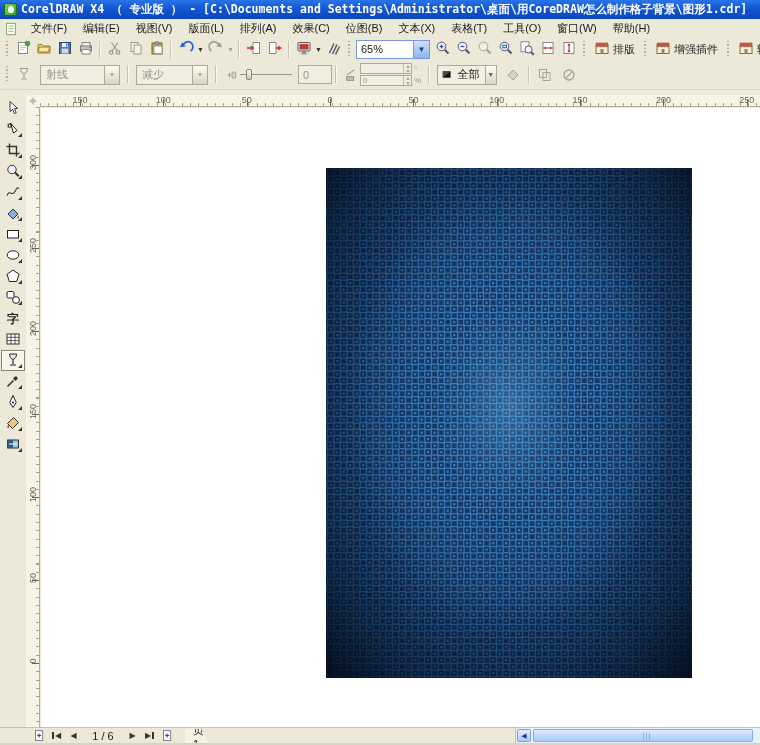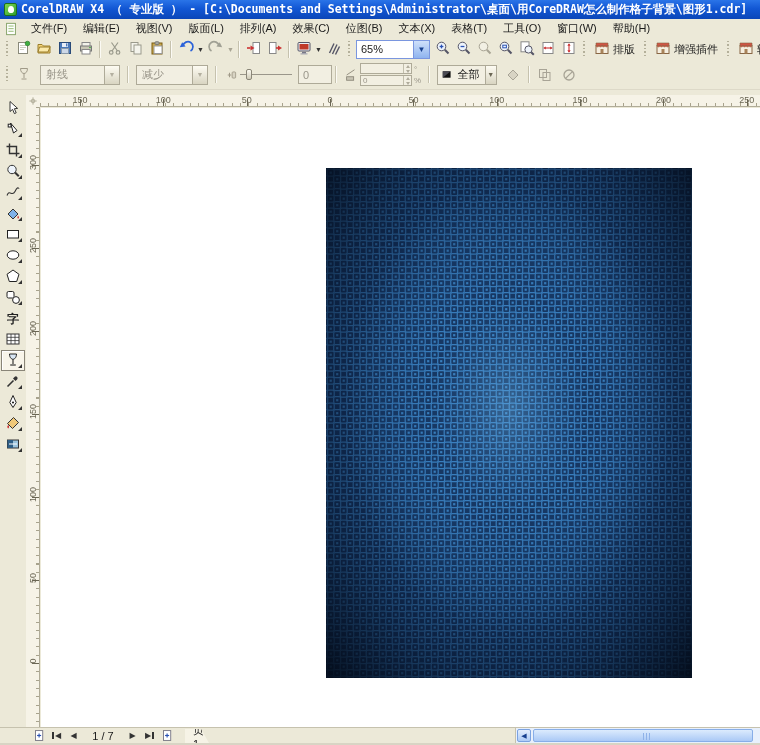--- a/index.html
+++ b/index.html
@@ -602,21 +602,21 @@
 <div class="statusbar">
   <span class="pgbtn">
     <svg width="13" height="13" viewBox="0 0 16 16">
         <rect x="3" y="2" width="9" height="12" fill="#fff" stroke="#667"></rect>
         <line x1="5" y1="8" x2="10" y2="8" stroke="#2a52b4" stroke-width="1.4"></line>
         <line x1="7.5" y1="5.5" x2="7.5" y2="10.5" stroke="#2a52b4" stroke-width="1.4"></line>
       </svg>
   </span>
   <span class="navbtn"><span class="bar"></span>◀</span>
   <span class="navbtn">◀</span>
-  <span class="indicator">1 / 7</span>
+  <span class="indicator">1 / 6</span>
   <span class="navbtn">▶</span>
   <span class="navbtn">▶<span class="bar"></span></span>
   <span class="pgbtn">
     <svg width="13" height="13" viewBox="0 0 16 16">
         <rect x="3" y="2" width="9" height="12" fill="#fff" stroke="#667"></rect>
         <line x1="5" y1="8" x2="10" y2="8" stroke="#2a52b4" stroke-width="1.4"></line>
         <line x1="7.5" y1="5.5" x2="7.5" y2="10.5" stroke="#2a52b4" stroke-width="1.4"></line>
       </svg>
   </span>
   <span class="pagetab">

